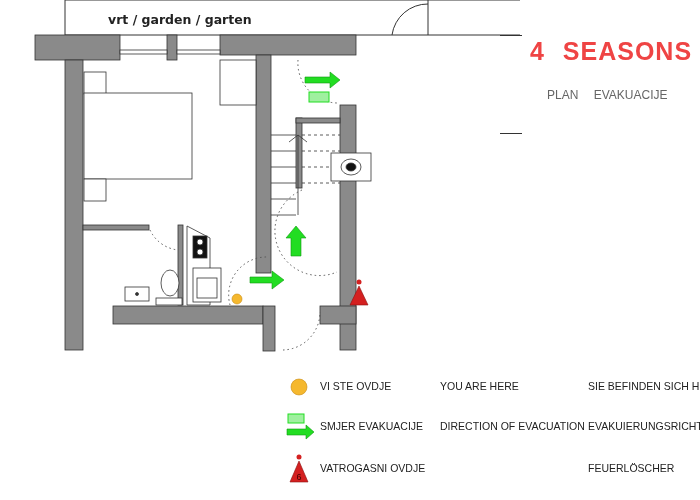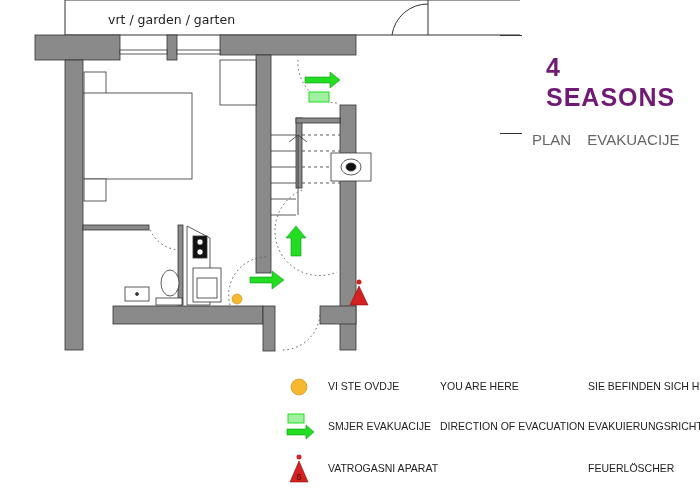--- a/index.html
+++ b/index.html
@@ -1,25 +1,25 @@
 <!DOCTYPE html>
 <html><head>
 <meta charset="utf-8">
 <style>
   html, body { margin:0; padding:0; background:#fff; }
   body { width:700px; height:500px; position:relative; overflow:hidden; font-family:"Liberation Sans", sans-serif; }
   .plan { position:absolute; left:0; top:0; width:520px; height:360px; }
   .title-block { position:absolute; left:530px; top:36px; width:170px; }
-  .title-main { font-family:"Liberation Sans", sans-serif; font-weight:bold; font-size:25px; color:#701a75; letter-spacing:1px; word-spacing:10px; margin:16px; line-height:30px; }
-  .title-sub { font-family:"Liberation Sans", sans-serif; font-size:15px; color:#666; margin:2px; line-height:24px; word-spacing:12px; }
-  .garden-label { position:absolute; left:108px; top:12px; font-family:"DejaVu Sans", sans-serif; font-size:12.5px; font-weight:normal; color:#222; }
+  .title-main { font-family:"Liberation Sans", sans-serif; font-weight:bold; font-size:25px; color:#ef4444; letter-spacing:1px; word-spacing:10px; margin:0; line-height:30px; }
+  .title-sub { font-family:"Liberation Sans", sans-serif; font-size:12px; color:#666; margin:17px; line-height:24px; word-spacing:12px; }
+  .garden-label { position:absolute; left:108px; top:12px; font-family:"DejaVu Sans", sans-serif; font-size:12.5px; font-weight:bold; color:#222; }
   .legend { position:absolute; left:278px; top:368px; width:422px; height:132px; }
   .legend-row { position:absolute; left:0; width:430px; height:30px; }
   .legend-row span.t { position:absolute; top:8px; font-size:10.5px; color:#222; white-space:nowrap; font-family:"Liberation Sans", sans-serif; }
-  .c1 { left:50px; } .c2 { left:162px;text-align:center; } .c3 { left:310px; }
+  .c1 { left:42px; } .c2 { left:162px;text-align:center; } .c3 { left:310px; }
   .legend-icon { position:absolute; left:6px; top:0; width:30px; height:30px; }
 </style>
 </head>
 <body>
 
 <svg class="plan" viewBox="0 0 520 360" width="520" height="360" xmlns="http://www.w3.org/2000/svg">
 
   <g stroke="#333" stroke-width="1" fill="none">
     <line x1="65" y1="0" x2="65" y2="35"></line>
     <line x1="65" y1="0" x2="520" y2="0"></line>
@@ -146,16 +146,16 @@
     <span class="t c1">SMJER EVAKUACIJE</span>
     <span class="t c2">DIRECTION OF EVACUATION</span>
     <span class="t c3">EVAKUIERUNGSRICHTUNG</span>
   </div>
   <div class="legend-row" style="top:86px;">
     <svg class="legend-icon" viewBox="0 0 30 30">
       <circle cx="15" cy="3" r="2.5" fill="#d42020"></circle>
       <path d="M6 28 L15 7 L24 28 Z" fill="#d42020" stroke="#8a1010" stroke-width="0.6"></path>
       <text x="15" y="26" font-size="9" text-anchor="middle" fill="#400" font-family="Liberation Sans, sans-serif">6</text>
     </svg>
-    <span class="t c1">VATROGASNI APARAT</span>
+    <span class="t c1">VATROGASNI OVDJE</span>
     <span class="t c3">FEUERLÖSCHER</span>
   </div>
 </div>
 
 </body></html>

